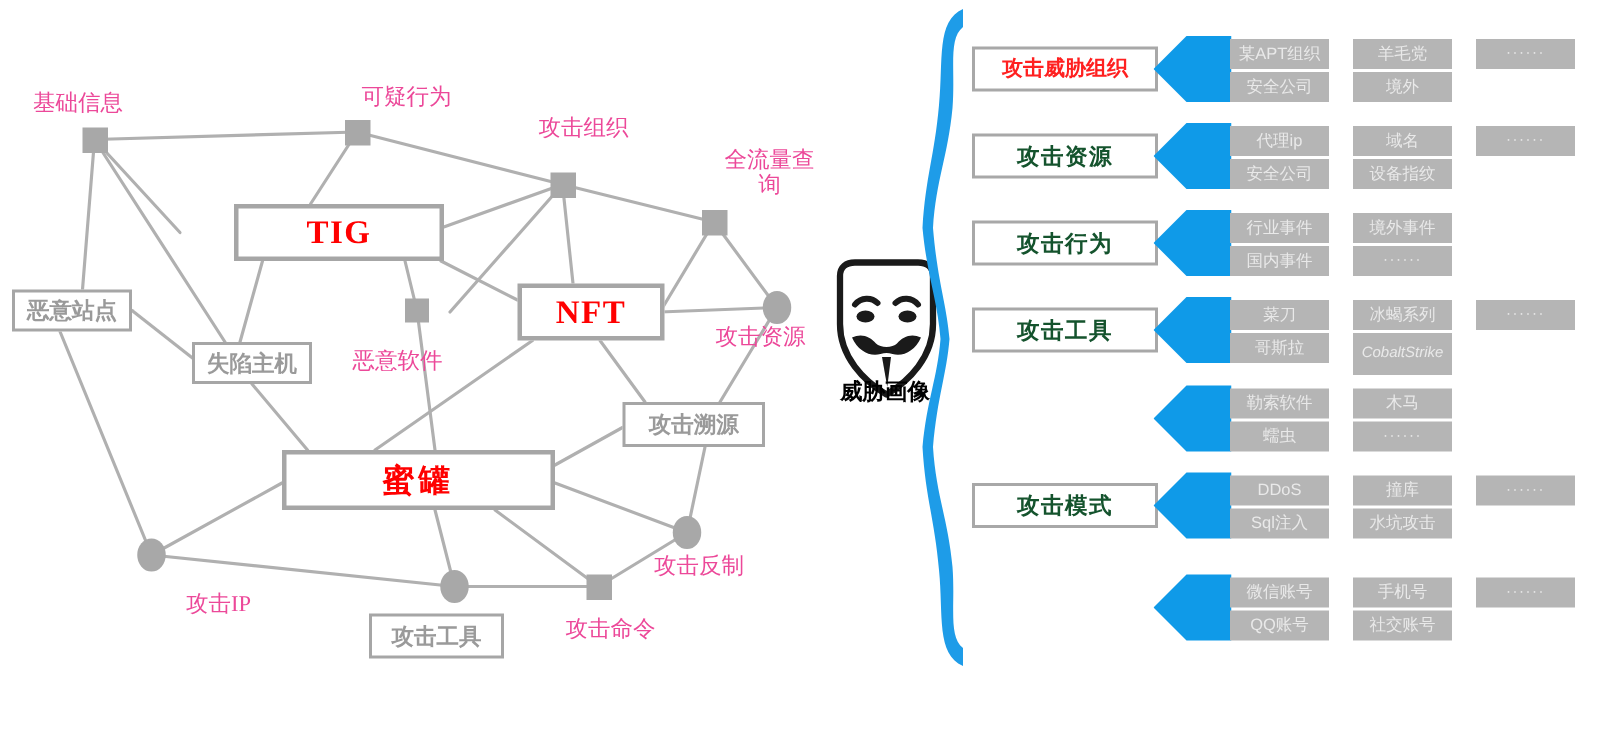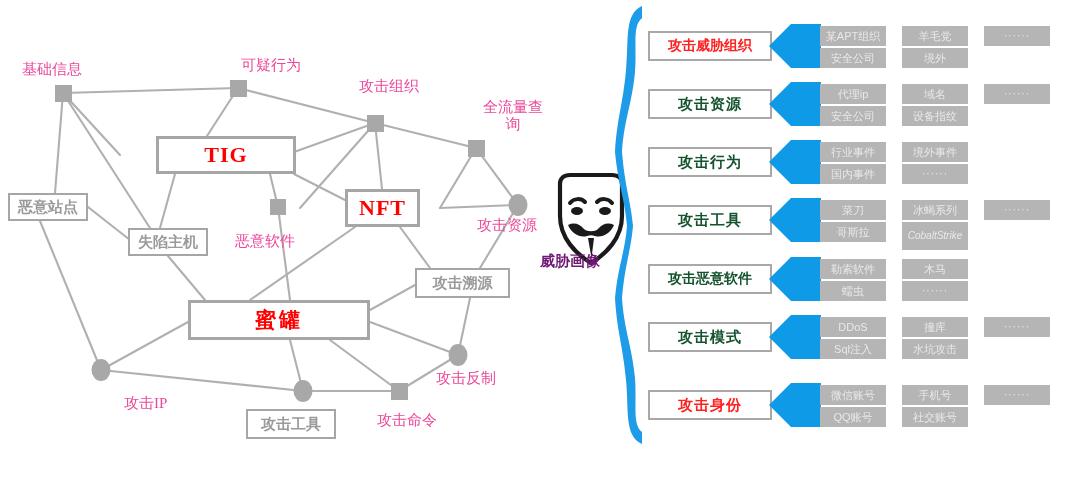--- a/index.html
+++ b/index.html
@@ -45,22 +45,22 @@
     color:#ff0000;
     font-size:22px;
     letter-spacing:1px;
   }
   .g-box.big.cn{font-size:21px;letter-spacing:3px;}
 
   
   #threat-icon-wrap{position:absolute;left:548px;top:170px;width:86px;height:110px;}
   #threat-icon-label{
     position:absolute;left:540px;top:252px;width:100px;
-    text-align:left;
-    color:#701a75;
+    text-align:center;
+    color:#000000;
     font-weight:bold;font-size:15px;
     font-family:"Liberation Serif","DejaVu Serif",serif;
   }
 
   
   #brace{position:absolute;left:612px;top:0px;}
 
   
   #rows{position:absolute;left:0;top:0;width:1080px;height:491px;}
   .row{position:absolute;left:648px;height:56px;width:432px;}
@@ -198,21 +198,21 @@
     <div class="g-label" style="left:241px;top:57px;">可疑行为</div>
     <div class="g-label" style="left:359px;top:78px;">攻击组织</div>
     <div class="g-label wrap" style="left:477px;top:99px;width:72px;">全流量查询</div>
     <div class="g-label" style="left:235px;top:233px;">恶意软件</div>
     <div class="g-label" style="left:477px;top:217px;">攻击资源</div>
     <div class="g-label" style="left:124px;top:395px;">攻击IP</div>
     <div class="g-label" style="left:436px;top:370px;">攻击反制</div>
     <div class="g-label" style="left:377px;top:412px;text-align:center;">攻击命令</div>
 
     <div class="g-box big" style="left:120px;top:136px;width:140px;height:38px;margin-left:36px;">TIG</div>
-    <div class="g-box big" style="left:345px;top:189px;width:75px;height:38px;">NFT</div>
+    <div class="g-box big" style="left:345px;top:189px;width:98px;height:38px;">NFT</div>
     <div class="g-box big cn" style="left:188px;top:300px;width:182px;height:40px;">蜜罐</div>
 
     <div class="g-box" style="left:8px;top:193px;width:80px;height:28px;">恶意站点</div>
     <div class="g-box" style="left:128px;top:228px;width:80px;height:28px;">失陷主机</div>
     <div class="g-box" style="left:415px;top:268px;width:95px;height:30px;">攻击溯源</div>
     <div class="g-box" style="left:246px;top:409px;width:90px;height:30px;">攻击工具</div>
   </div>
 
   <div id="threat-icon-wrap">
     <svg width="86" height="100" viewBox="0 0 86 100">
@@ -311,21 +311,20 @@
       <div class="tags">
         <div class="tag c0 r0">菜刀</div>
         <div class="tag c1 r0">冰蝎系列</div>
         <div class="tag c2 r0 dots">······</div>
         <div class="tag c0 r1">哥斯拉</div>
         <div class="tag c1 r1 wrapped" style="height:28px;font-style:italic;">CobaltStrike</div>
       </div>
     </div>
 
     <div class="row" style="top:255px;">
-      <div class="row-label tight">攻击恶意软件</div>
       <div class="row-arrow">
         <svg width="52" height="48" viewBox="0 0 52 48">
             <path d="M52 2 L52 46 L22 46 L0 24 L22 2 Z" fill="#0f9ae8"></path>
           </svg>
       </div>
       <div class="tags">
         <div class="tag c0 r0">勒索软件</div>
         <div class="tag c1 r0">木马</div>
         <div class="tag c0 r1">蠕虫</div>
         <div class="tag c1 r1 dots">······</div>
@@ -342,21 +341,20 @@
       <div class="tags">
         <div class="tag c0 r0">DDoS</div>
         <div class="tag c1 r0">撞库</div>
         <div class="tag c2 r0 dots">······</div>
         <div class="tag c0 r1">Sql注入</div>
         <div class="tag c1 r1">水坑攻击</div>
       </div>
     </div>
 
     <div class="row" style="top:381px;">
-      <div class="row-label red">攻击身份</div>
       <div class="row-arrow">
         <svg width="52" height="48" viewBox="0 0 52 48">
             <path d="M52 2 L52 46 L22 46 L0 24 L22 2 Z" fill="#0f9ae8"></path>
           </svg>
       </div>
       <div class="tags">
         <div class="tag c0 r0">微信账号</div>
         <div class="tag c1 r0">手机号</div>
         <div class="tag c2 r0 dots">······</div>
         <div class="tag c0 r1">QQ账号</div>

